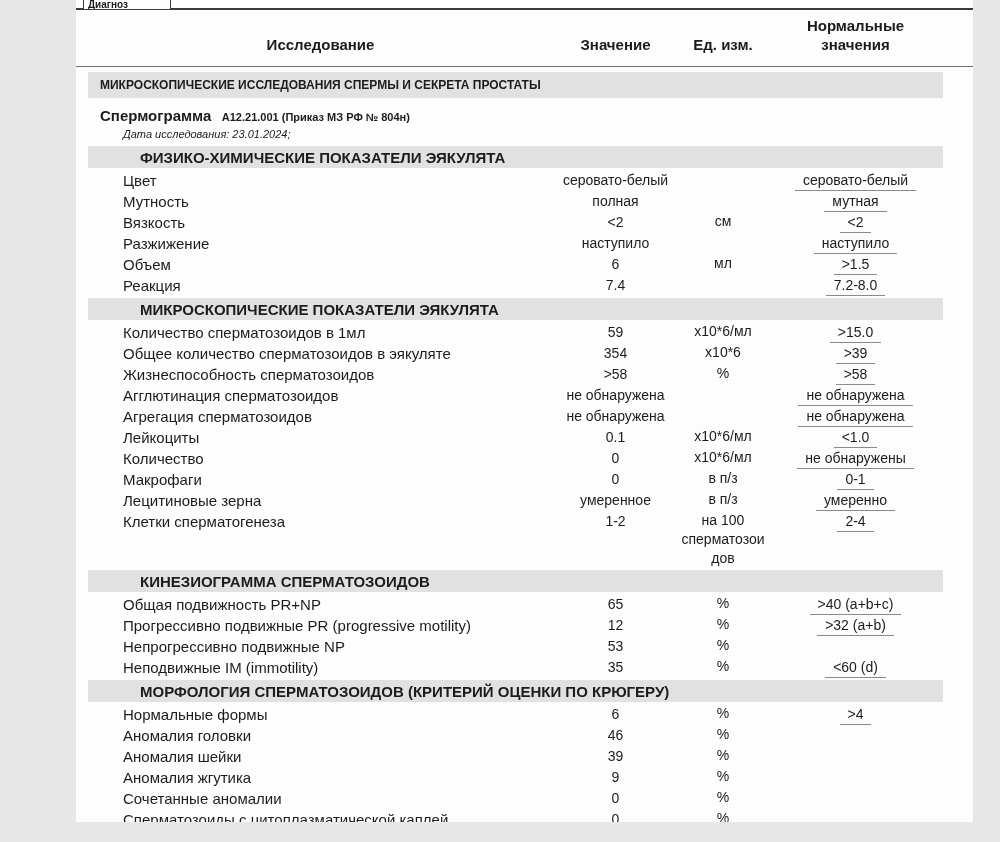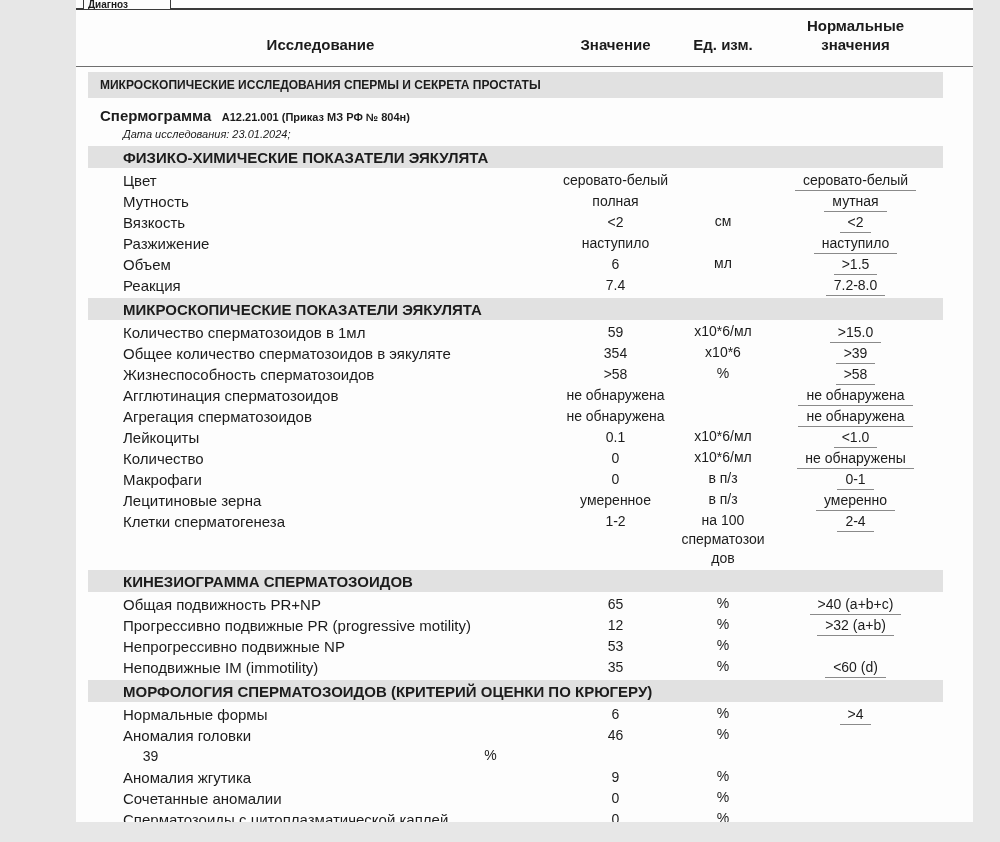--- a/index.html
+++ b/index.html
@@ -68,21 +68,21 @@
   .test-date {
     margin: 3px 0 6px 47px;
     font-size: 11px; font-style: italic;
   }
   .report-section { margin-top: 2px; }
   .section-bar {
     margin: 2px 0 2px 12px;
     width: 855px; height: 22px;
     background: #e1e1e1;
     display: flex; align-items: center;
-    padding-left: 35px;
+    padding-left: 52px;
     box-sizing: border-box;
     font-weight: bold; font-size: 15px;
   }
   .rows { margin-left: 12px; width: 855px; }
   .row {
     display: flex;
     align-items: flex-start;
     min-height: 21px;
     font-size: 15px;
     line-height: 21px;
@@ -300,20 +300,21 @@
   </div>
 
   <div class="row">
     <div class="cell name">Аномалия головки</div>
     <div class="cell value"><span class="val">46</span></div>
     <div class="cell unit"><span class="val">%</span></div>
     <div class="cell normal"><span class="val"></span></div>
   </div>
 
   <div class="row">
+    <div class="cell name">Аномалия шейки</div>
     <div class="cell value"><span class="val">39</span></div>
     <div class="cell unit"><span class="val">%</span></div>
     <div class="cell normal"><span class="val"></span></div>
   </div>
 
   <div class="row">
     <div class="cell name">Аномалия жгутика</div>
     <div class="cell value"><span class="val">9</span></div>
     <div class="cell unit"><span class="val">%</span></div>
     <div class="cell normal"><span class="val"></span></div>

